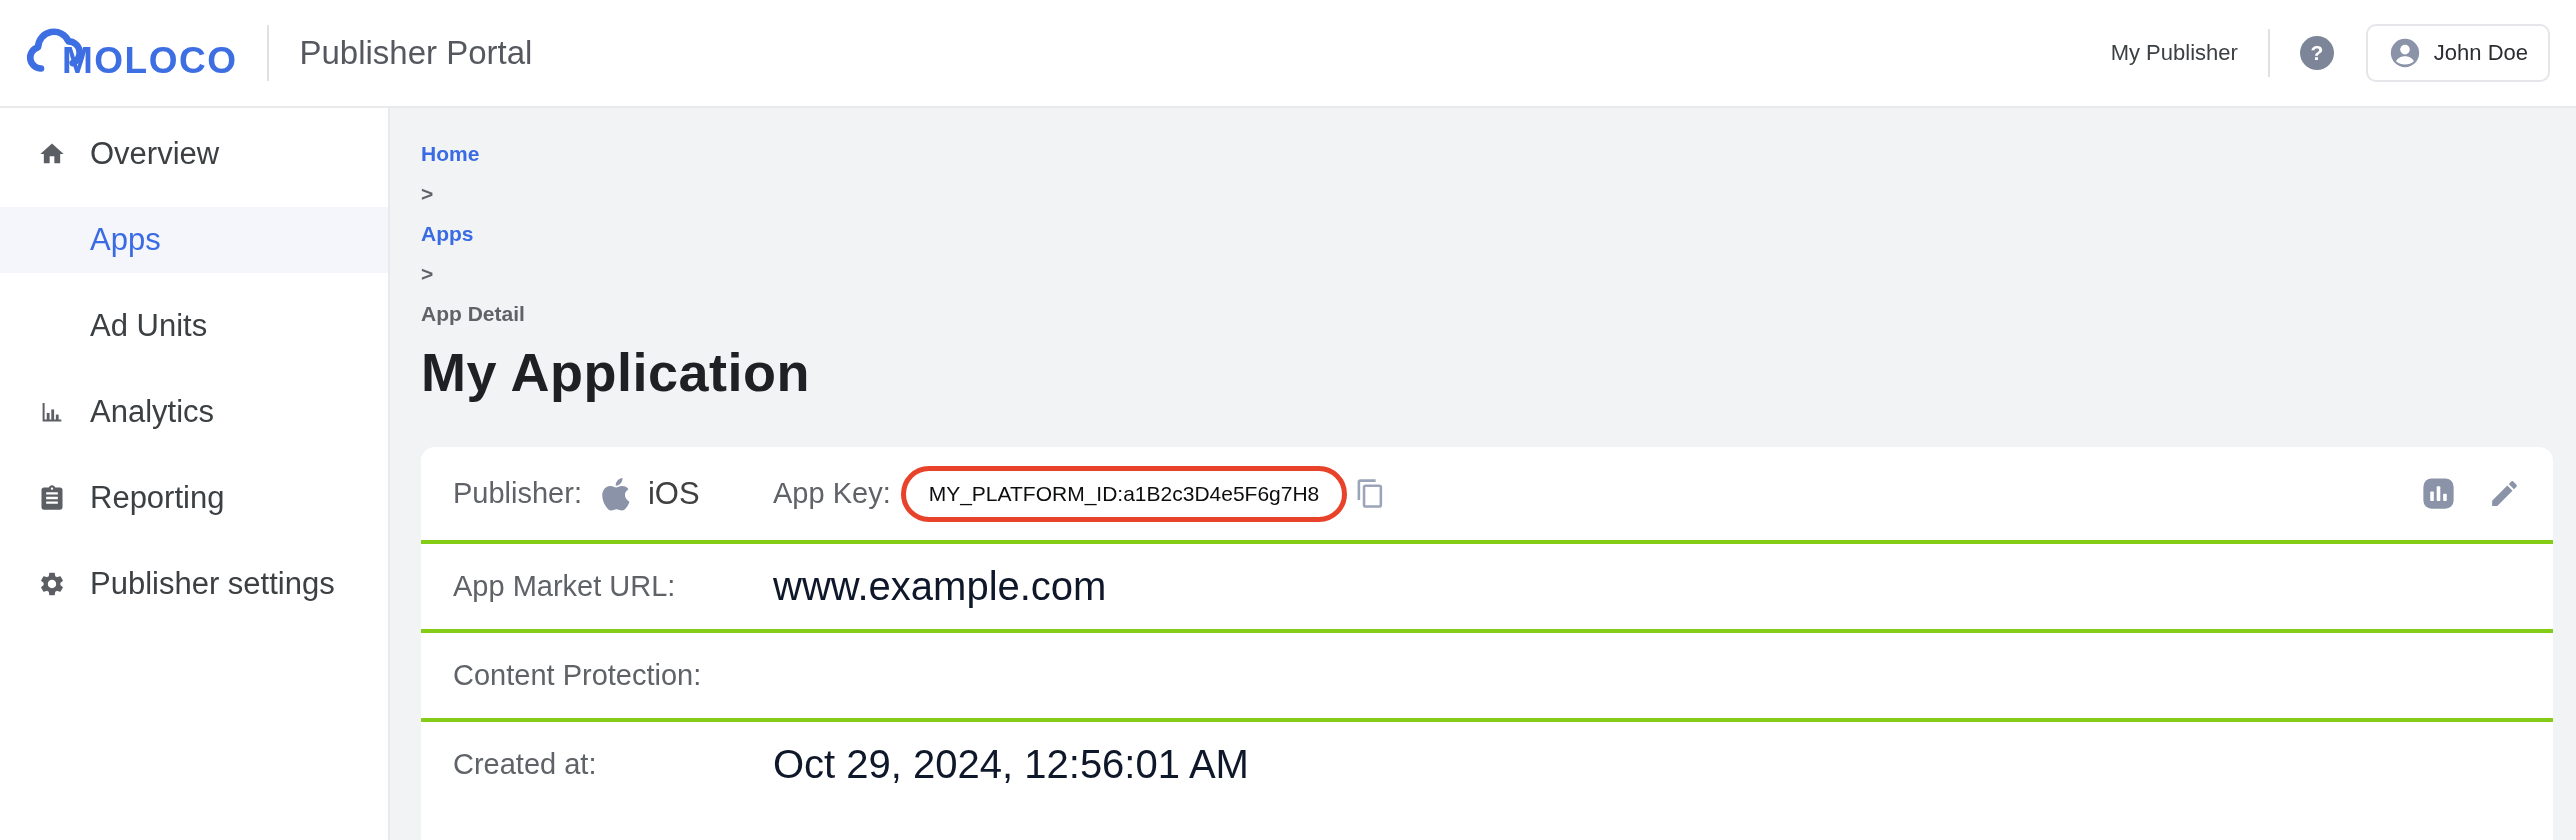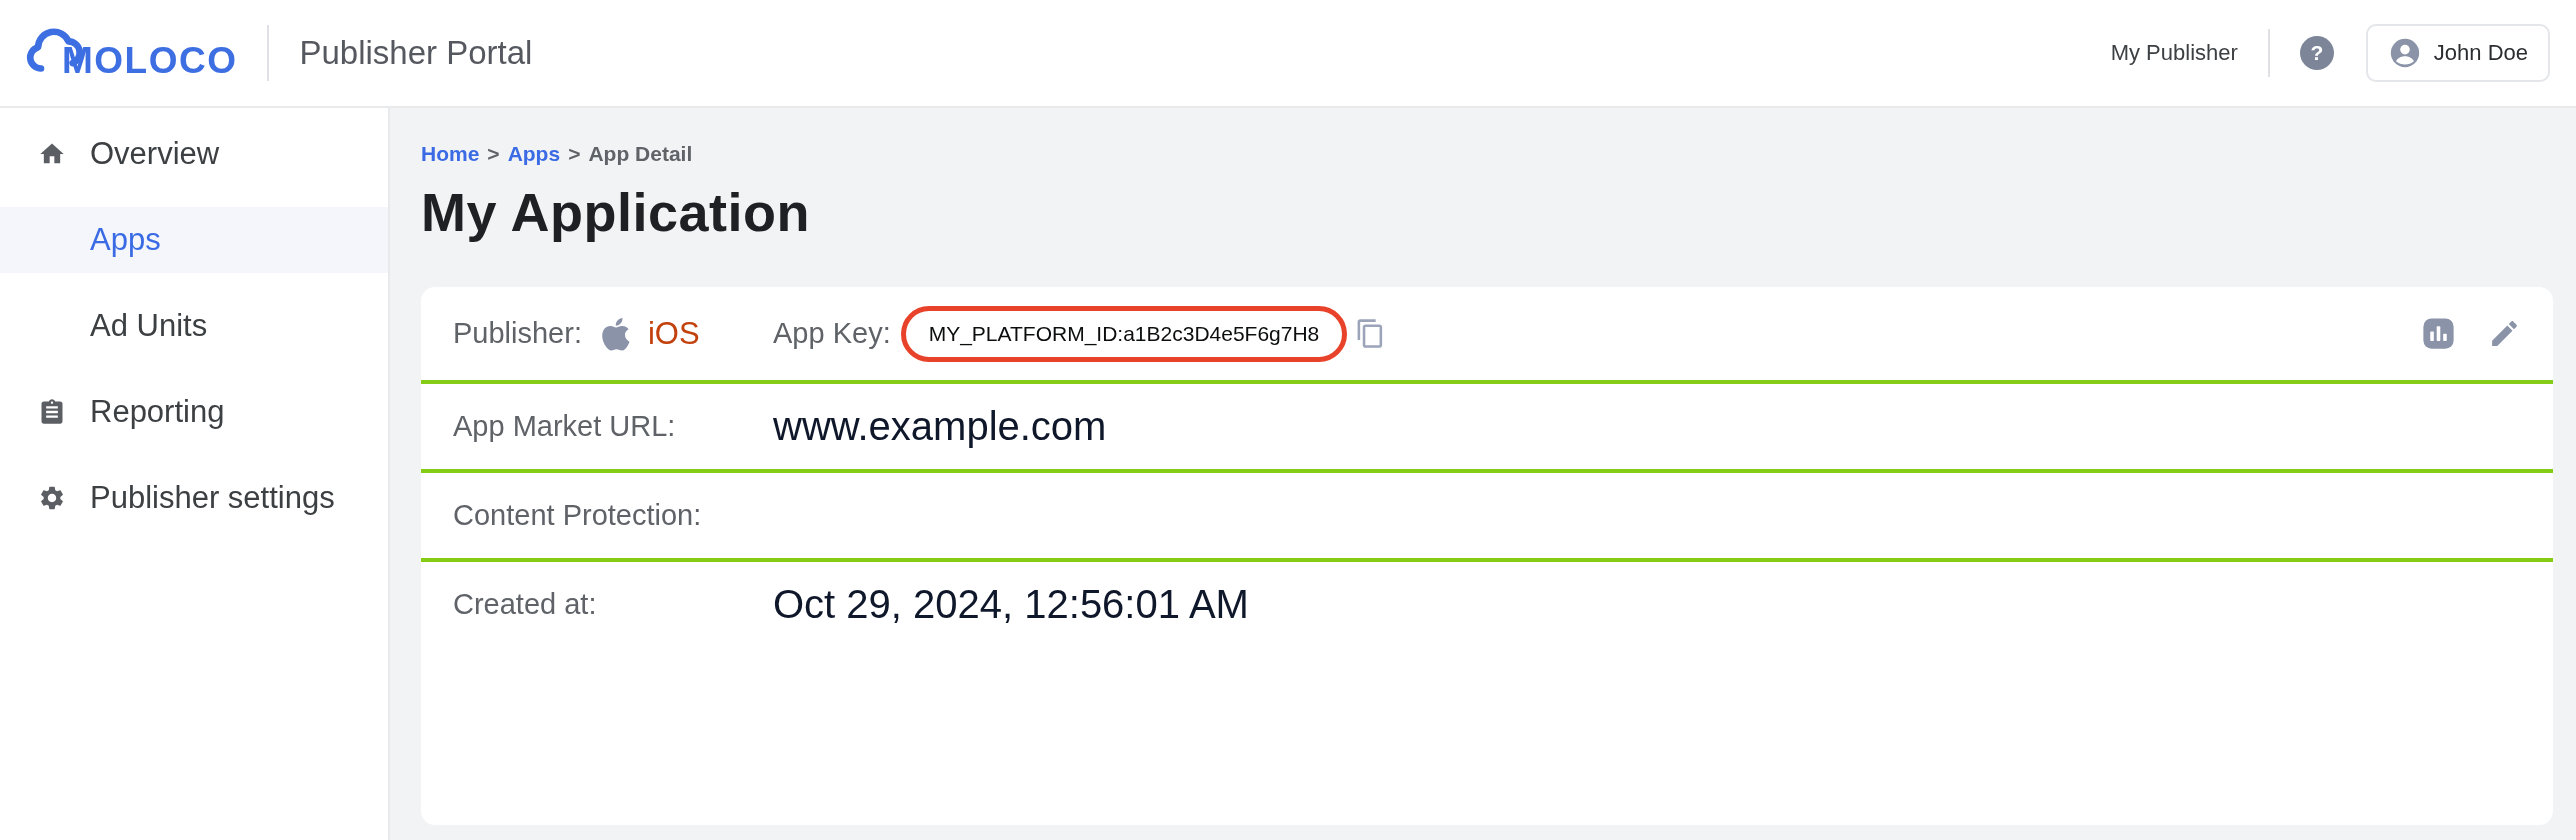--- a/index.html
+++ b/index.html
@@ -52,37 +52,37 @@
   }
   .nav-item.sub { padding-left:90px; }
   .nav-icon { width:28px; height:28px; margin-right:24px; display:flex; }
   .nav-icon svg { width:28px; height:28px; }
   .nav-label { font-size:31px; color:#3c4043; }
   .nav-item.selected { background:#f4f6fb; }
   .nav-item.selected .nav-label { color:#3a6be4; }
 
   
   .main { flex:1; padding:34px 23px 0 31px; min-width:0; }
-  .breadcrumb { font-size:21px; font-weight:700; display:flex; gap:8px; align-items:flex-start; }
+  .breadcrumb { font-size:21px; font-weight:700; display:flex; gap:16px; align-items:flex-start;flex-direction:column; }
   .breadcrumb .crumb-link { color:#3a6be4; cursor:pointer; text-decoration:none; }
   .breadcrumb .sep { color:#5f6368; }
   .breadcrumb .current { color:#5f6368; }
   .page-title { font-size:54px; font-weight:700; color:#1f2023; margin-top:14px; line-height:64px; letter-spacing:0.5px; }
 
   
   .card { margin-top:43px; background:#ffffff; border-radius:14px; height:538px; }
   .detail-row { height:89px; display:flex; align-items:center; padding:0 32px; }
   .detail-row.first { height:93px; }
   .detail-row + .detail-row { border-top:4px solid #84cc16; }
   .lbl { font-size:29px; color:#5f6368; white-space:nowrap; }
   .row-label { width:320px; flex-shrink:0; }
   .row-value { font-size:40px; color:#0f172a; }
   .cell-platform { width:320px; flex-shrink:0; display:flex; align-items:center; }
   .apple-icon { width:38px; height:38px; margin-left:16px; }
-  .platform-value { font-size:31px; font-weight:500; color:#c2410c; margin-left:12px; }
+  .platform-value { font-size:31px; font-weight:500; color:#404040; margin-left:12px; }
   .appkey-annotation {
     display:inline-flex; align-items:center; margin-left:10px;
     border:5px solid #e8432a; border-radius:36px; padding:11px 23px;
   }
   .appkey-value { font-size:21px; color:#0c0d0e; white-space:nowrap; }
   .icon-btn { background:none; border:none; padding:0; cursor:pointer; display:flex; align-items:center; }
   .copy-btn { margin-left:8px; }
   .copy-btn svg { width:31px; height:31px; }
   .spacer { flex:1; }
   .chart-btn svg, .edit-btn svg { width:33px; height:33px; }
@@ -138,20 +138,31 @@
       </div>
 
       <div class="nav-item sub selected">
         <span class="nav-label">Apps</span>
       </div>
 
       <div class="nav-item sub">
         <span class="nav-label">Ad Units</span>
       </div>
 
+      <div class="nav-item">
+        <span class="nav-icon">
+          <svg viewBox="0 0 24 24" fill="none" stroke="#5b5e63">
+            <path d="M4.8 4.2v15h15.2" stroke-width="1.7"></path>
+            <path d="M8.7 19.2v-6.4" stroke-width="2.4"></path>
+            <path d="M12.6 19.2v-9.4" stroke-width="2.4"></path>
+            <path d="M16.5 19.2v-5" stroke-width="2.4"></path>
+          </svg>
+        </span>
+        <span class="nav-label">Analytics</span>
+      </div>
 
       <div class="nav-item">
         <span class="nav-icon">
           <svg viewBox="0 0 24 24">
               <path d="M19 3h-4.18C14.4 1.84 13.3 1 12 1s-2.4.84-2.82 2H5c-1.1 0-2 .9-2 2v15c0 1.1.9 2 2 2h14c1.1 0 2-.9 2-2V5c0-1.1-.9-2-2-2zm-7 0c.55 0 1 .45 1 1s-.45 1-1 1-1-.45-1-1 .45-1 1-1zm5 14H7v-2h10v2zm0-4H7v-2h10v2zm0-4H7V7h10v2z" fill="#5b5e63"></path>
             </svg>
         </span>
         <span class="nav-label">Reporting</span>
       </div>
 

